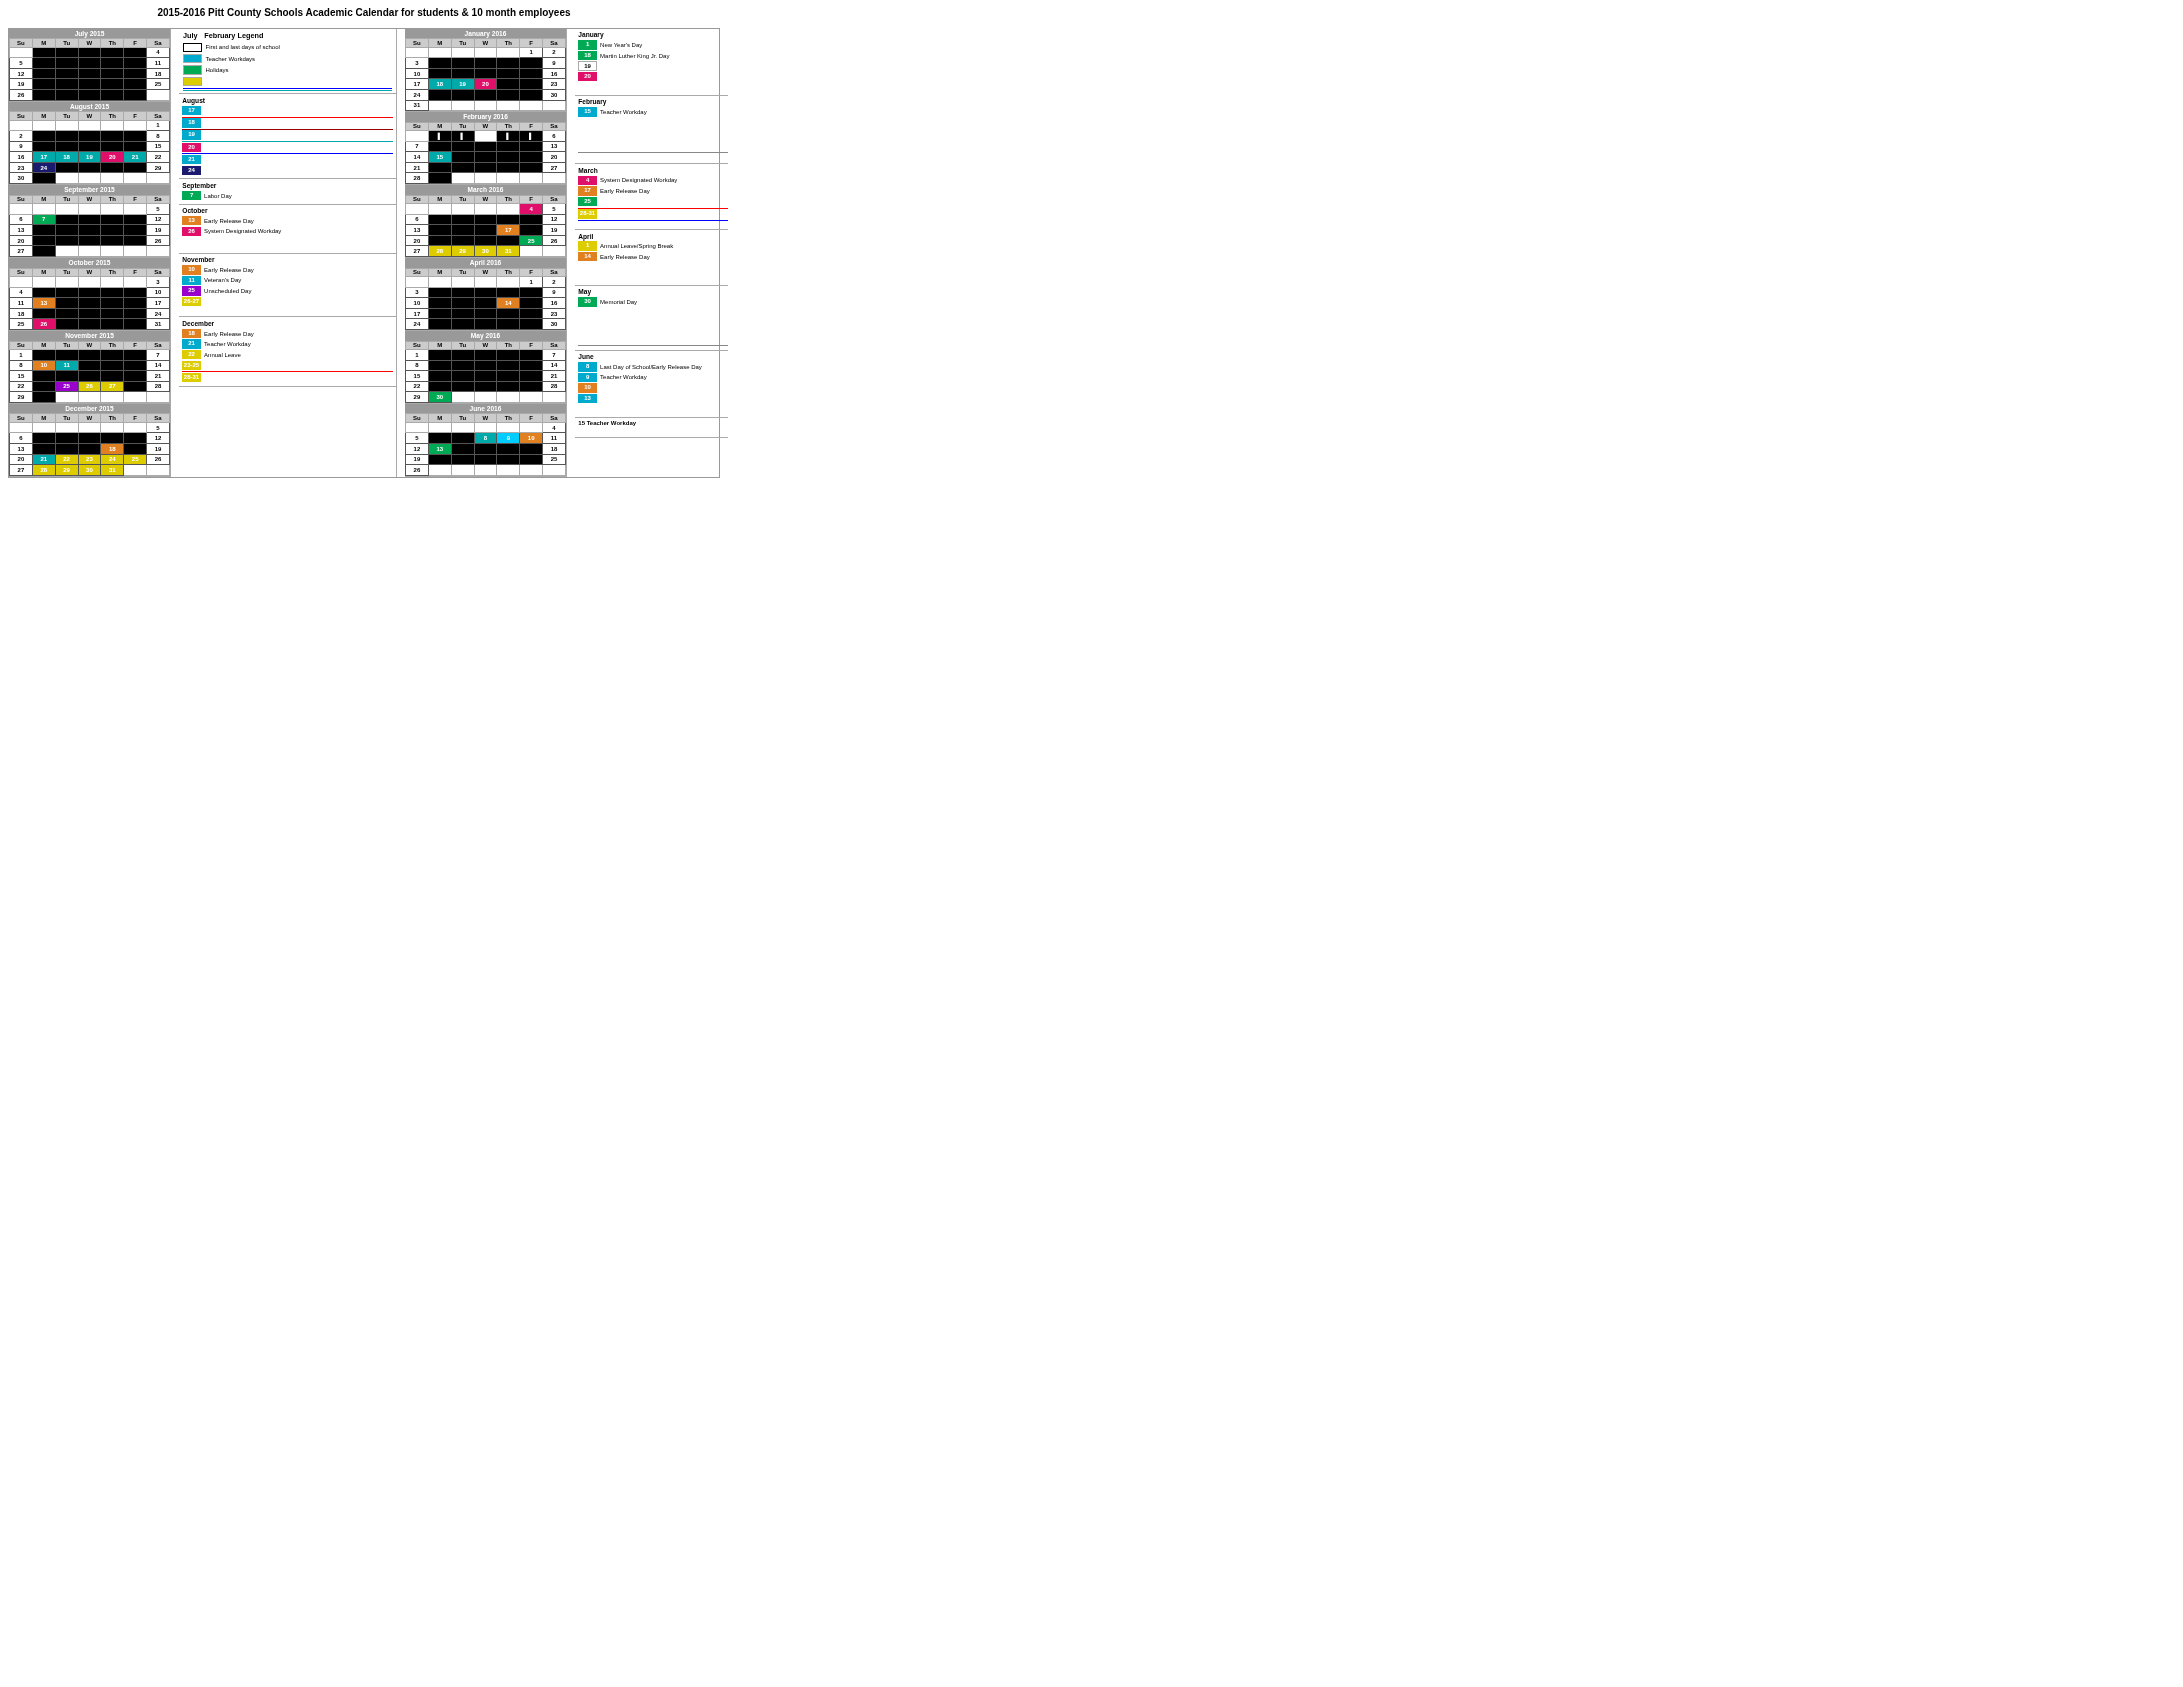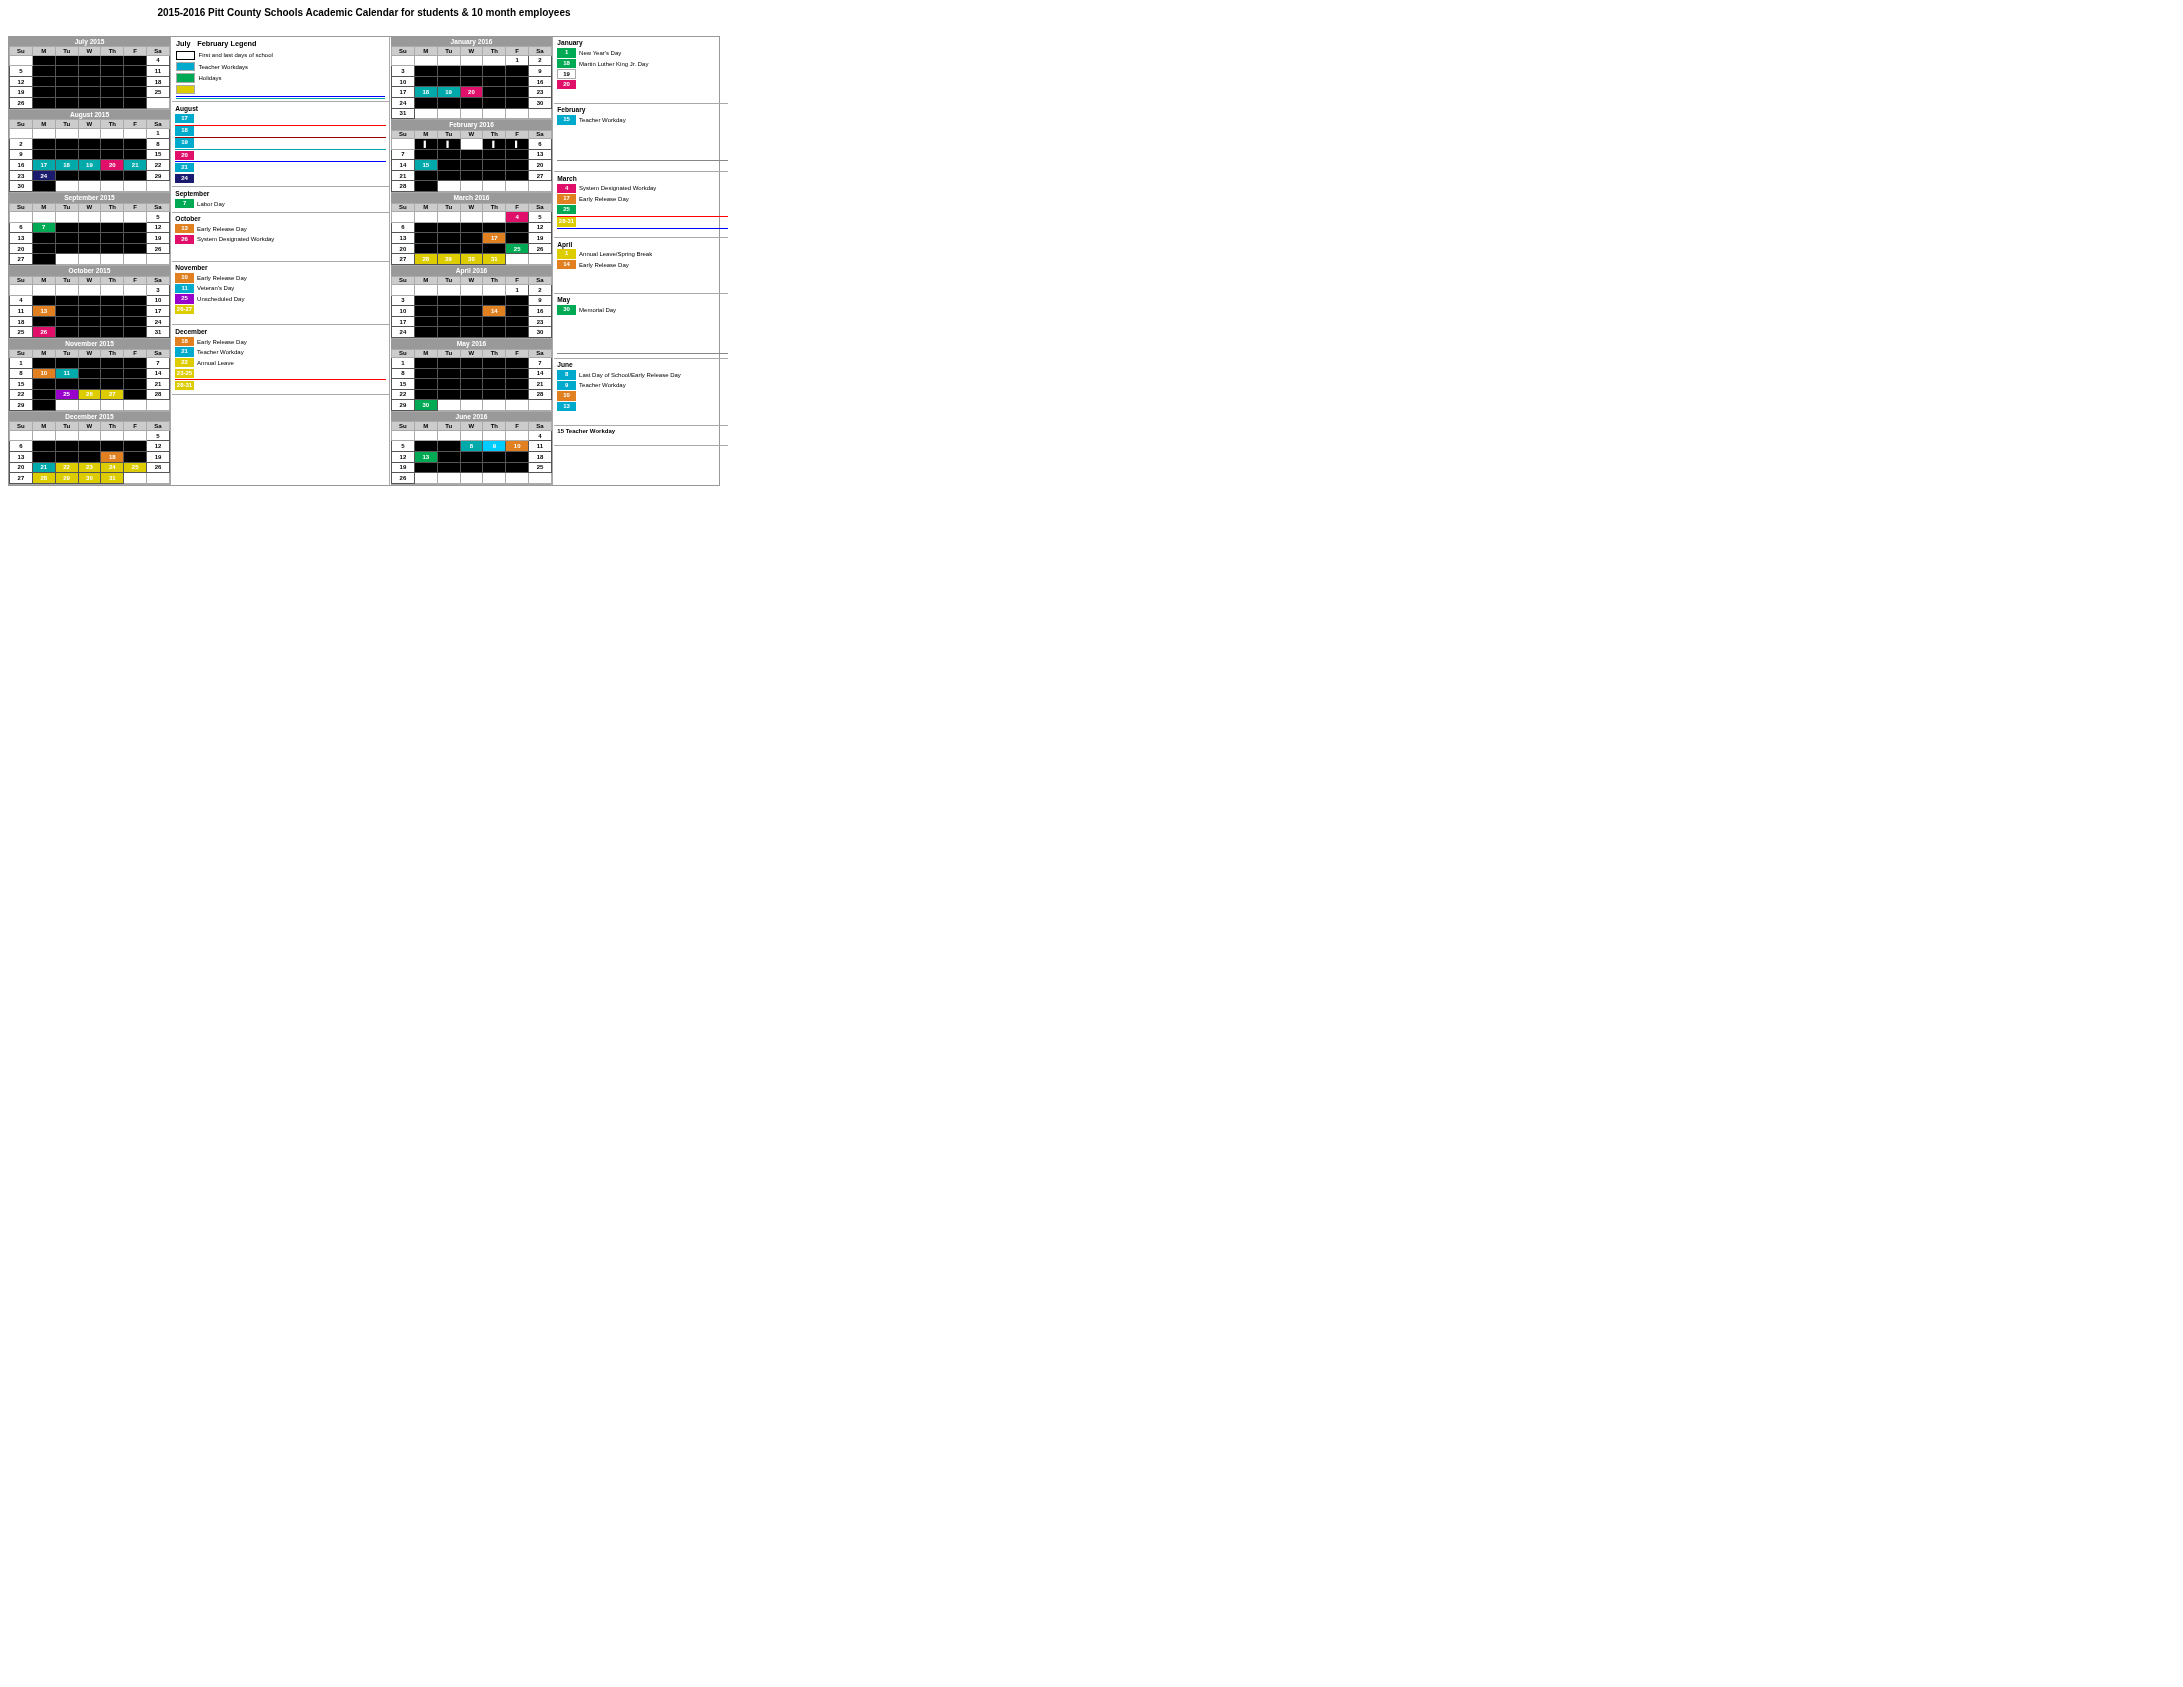--- a/index.html
+++ b/index.html
@@ -10,27 +10,27 @@
       font-size: 6.6px;
     }
     .page {
       padding: 6.6px 8px;
       width: 728px;
     }
     h1.title {
       text-align: center;
       font-size: 10px;
       font-weight: bold;
-      margin-bottom: 18px;
+      margin-bottom: 10px;
       color: #000;
     }
     .main-grid {
       display: grid;
       grid-template-columns: 162px 218px 162px 179px;
-      gap: 1px;
+      gap: 8px;
       border: 0.7px solid #999;
     }
     
     .col { border-right: 0.7px solid #aaa; }
     .col:last-child { border-right: none; }
 
     
     .month-block {
       border-bottom: 0.7px solid #aaa;
       padding: 0;

